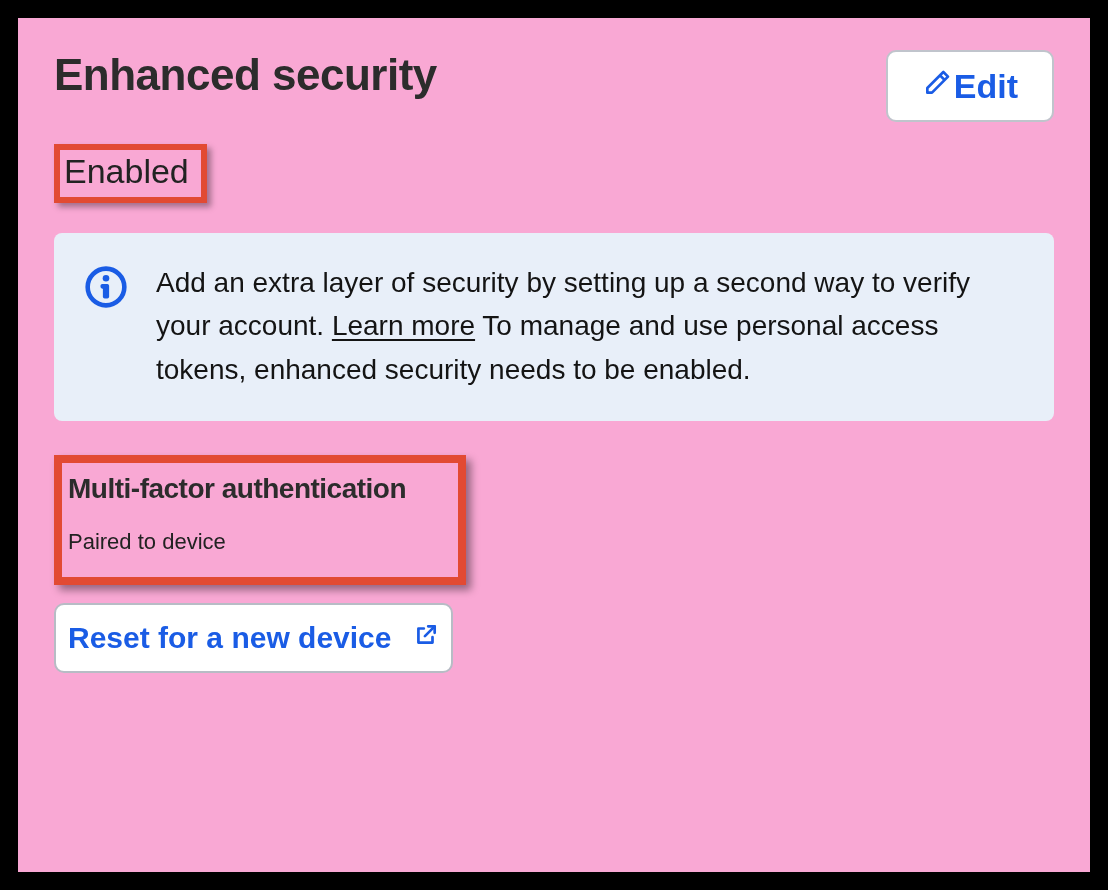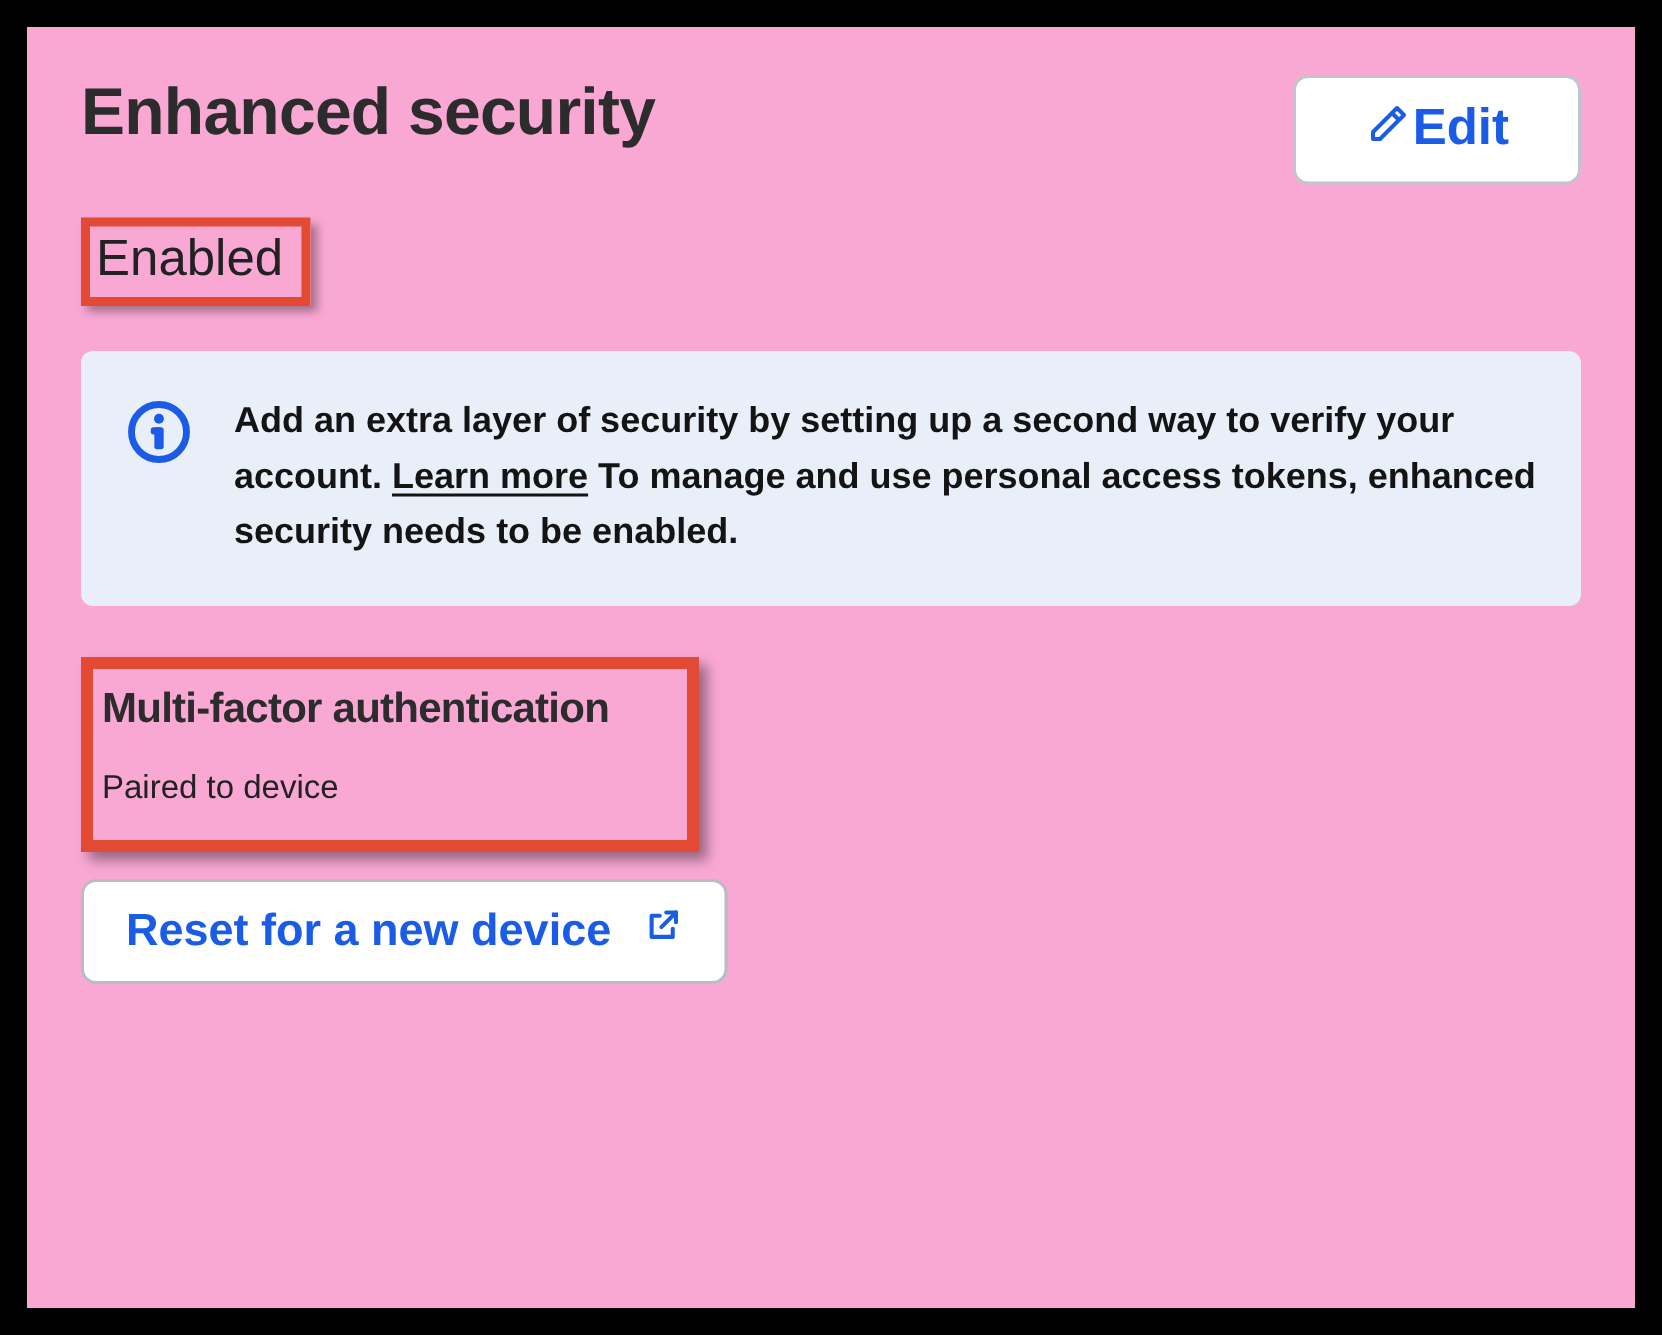--- a/index.html
+++ b/index.html
@@ -27,28 +27,28 @@
       align-items: flex-start;
     }
     .page-title {
       font-size: 44px;
       font-weight: 700;
       color: #2c2c2c;
       letter-spacing: -0.5px;
     }
     .edit-button {
       display: inline-flex;
-      align-items: flex-start;
+      align-items: flex-end;
       border: 2px solid #c0c4cc;
       border-radius: 10px;
       background: #fff;
       color: #1a5ce5;
       font-size: 34px;
       font-weight: 700;
-      padding: 14px 46px;
+      padding: 14px 34px;
       cursor: pointer;
     }
     .edit-button svg {
       width: 32px;
       height: 32px;
       stroke: #1a5ce5;
       fill: none;
       stroke-width: 2;
     }
     .status-badge {
@@ -71,24 +71,23 @@
     }
     .info-icon {
       flex-shrink: 0;
       margin-top: 4px;
     }
     .info-icon svg {
       width: 44px;
       height: 44px;
     }
     .info-text {
-      font-size: 24px;
+      font-size: 28px;
       line-height: 1.55;
       color: #141414;
-      font-weight: bold;
     }
     .info-text a {
       color: #141414;
       text-decoration: underline;
       text-underline-offset: 4px;
     }
     .mfa-block {
       margin-top: 34px;
       display: inline-block;
       border: 8px solid #e24a33;
@@ -109,21 +108,21 @@
     .reset-button {
       display: inline-flex;
       align-items: center;
       gap: 22px;
       border: 2px solid #b7bcc5;
       border-radius: 10px;
       background: #fff;
       color: #1a5ce5;
       font-size: 30px;
       font-weight: 700;
-      padding: 16px 28px;
+      padding: 16px 12px;
       margin-top: 18px;
       cursor: pointer;
     }
     .reset-button svg {
       width: 26px;
       height: 26px;
       stroke: #1a5ce5;
       fill: none;
       stroke-width: 2.5;
     }

